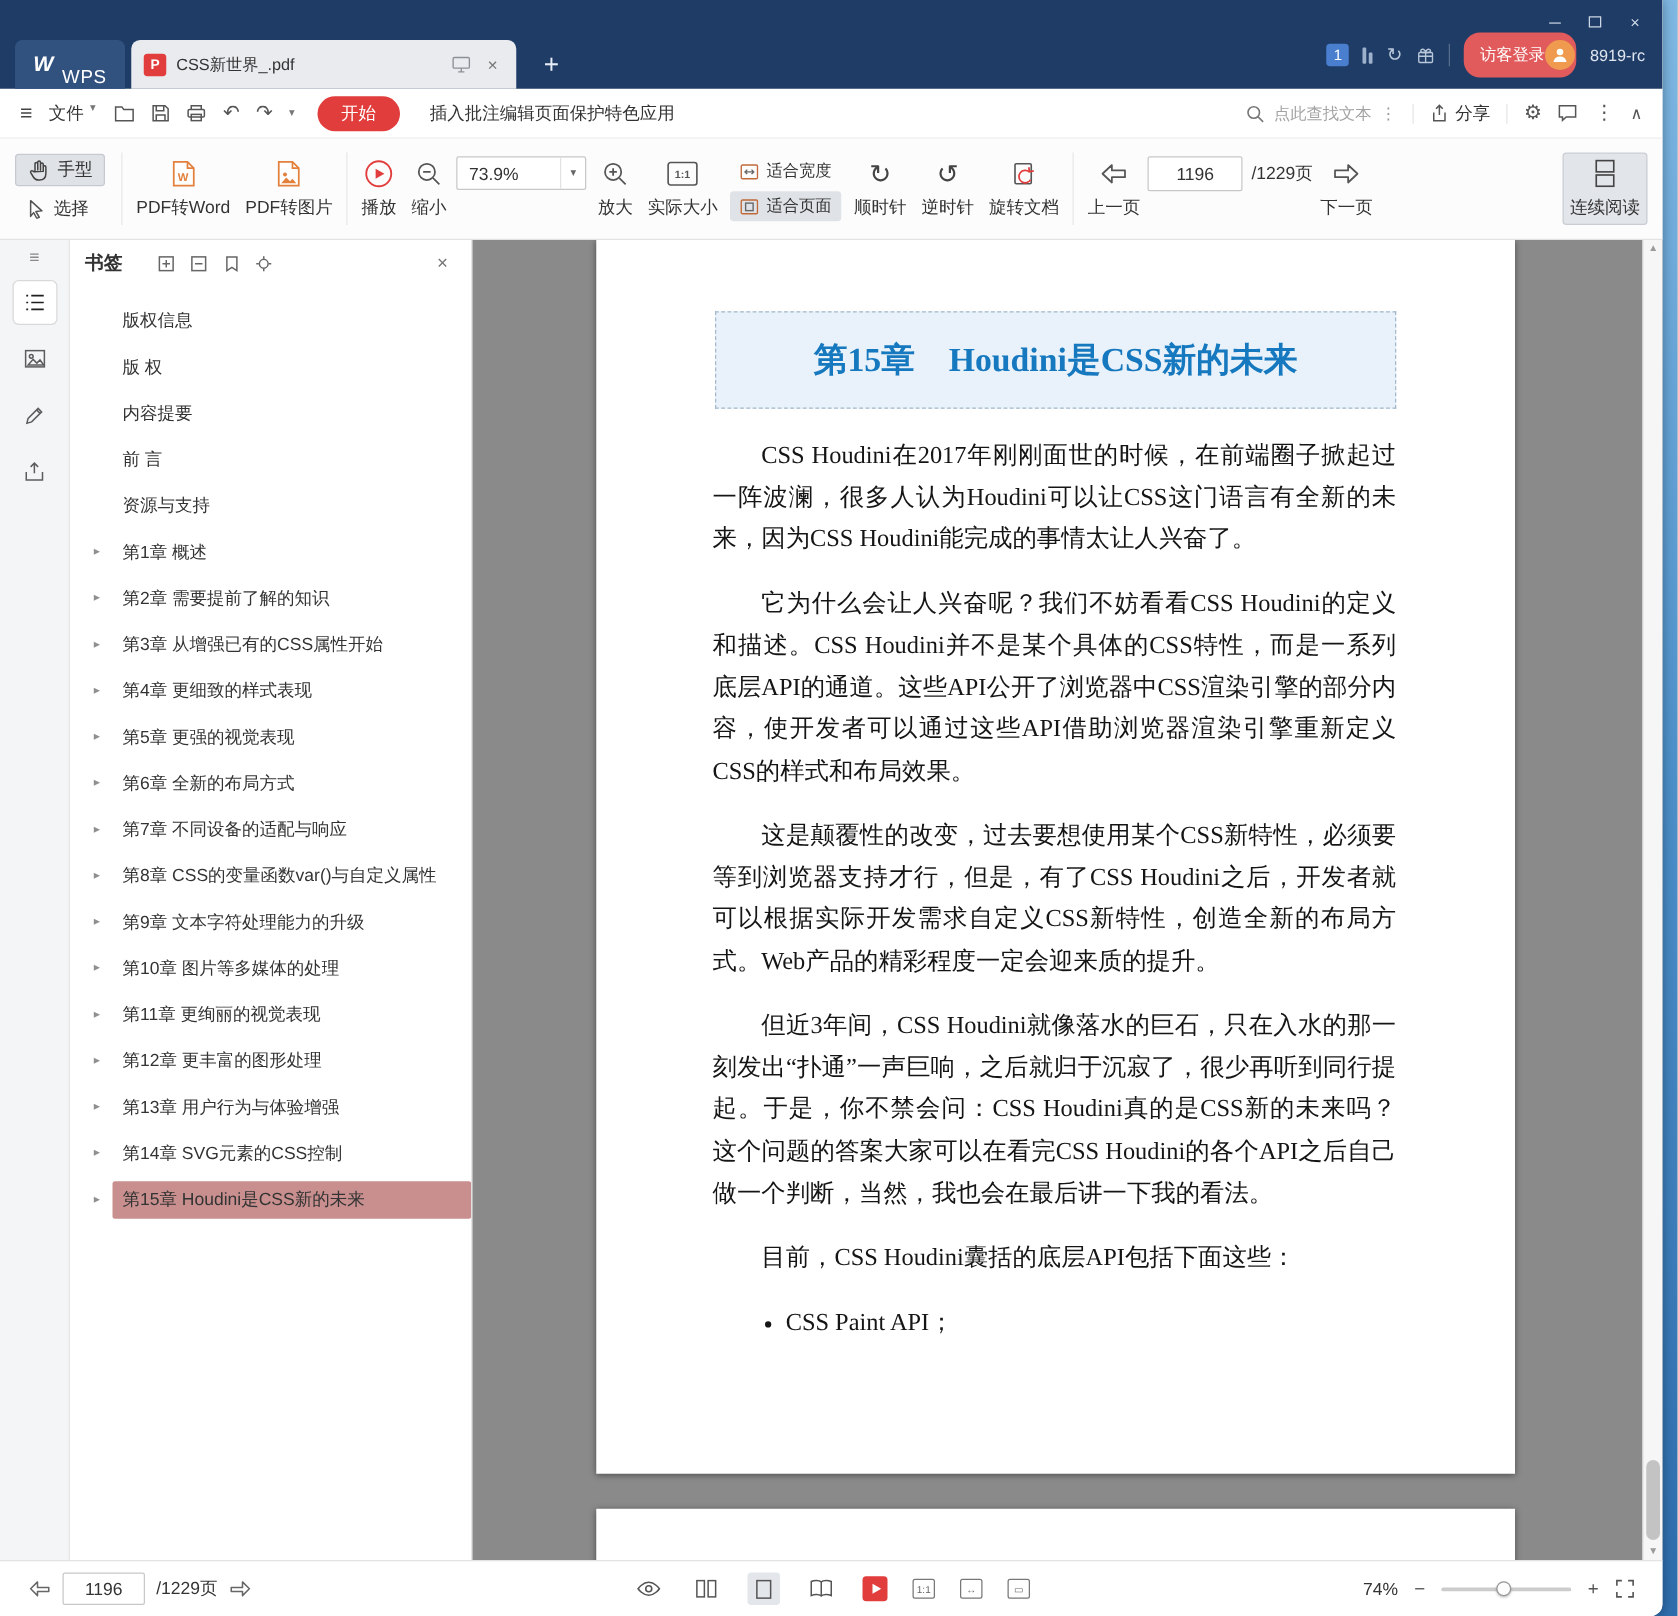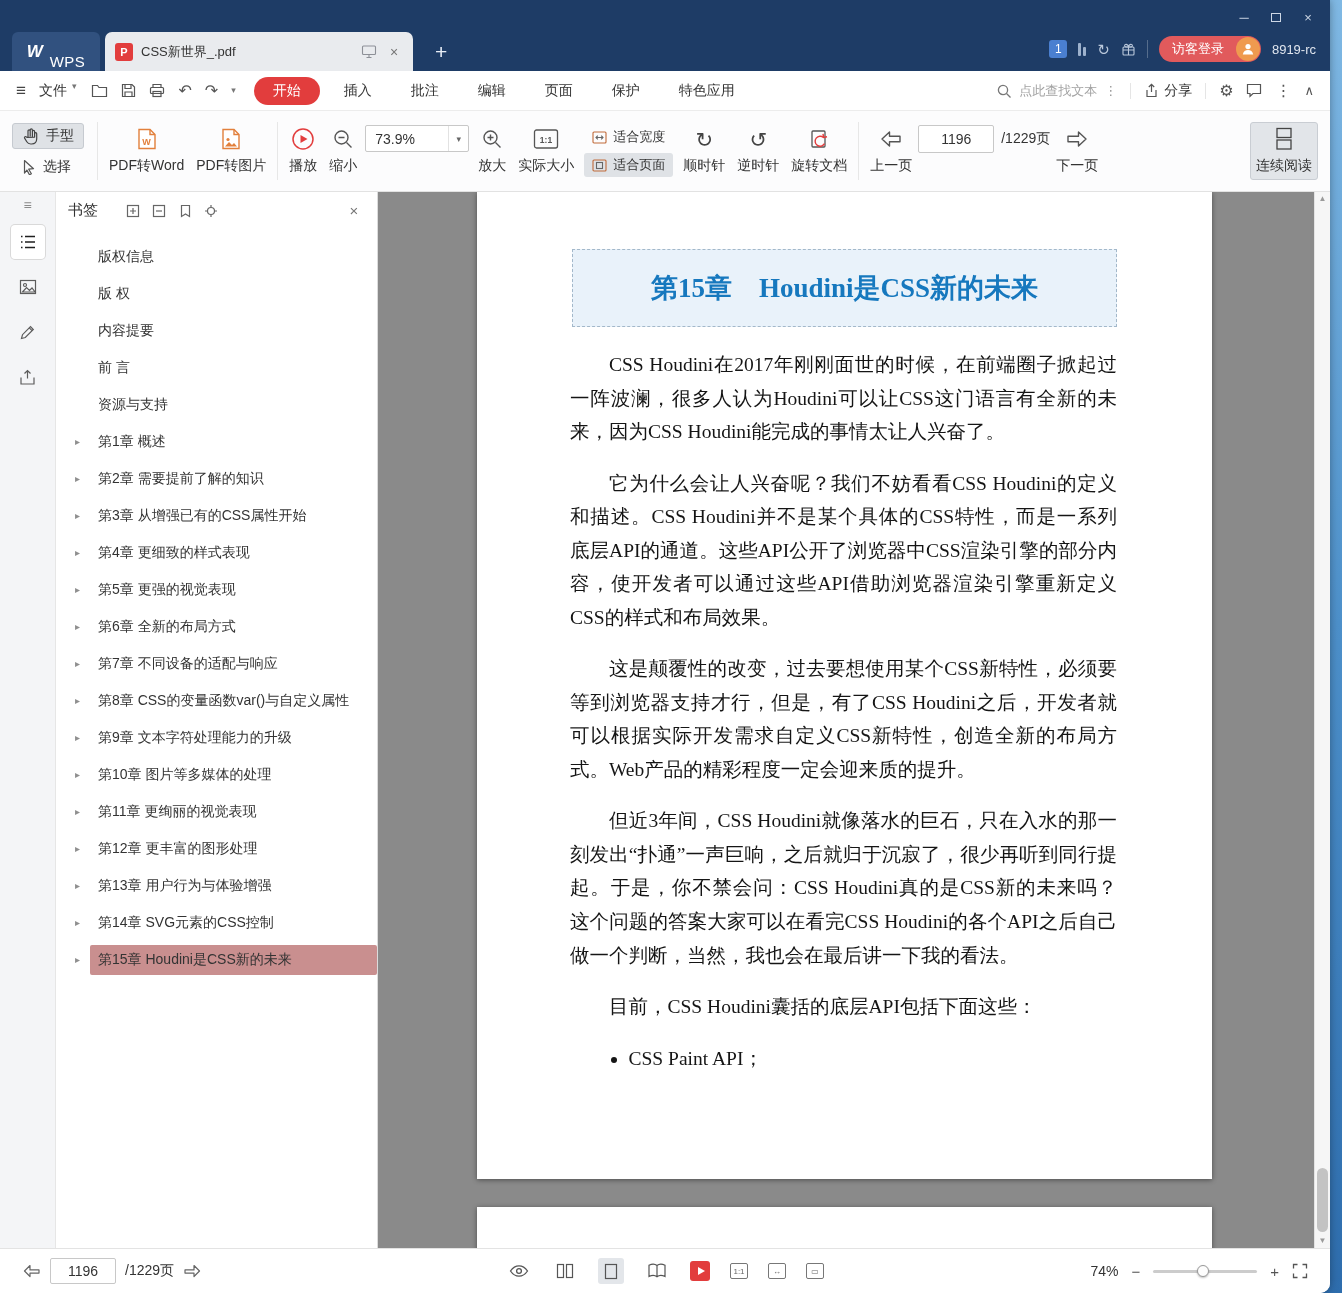--- a/index.html
+++ b/index.html
@@ -28,34 +28,34 @@
   .tab-ic{color:#8d9097;display:flex;align-items:center;}
   .tab-close{color:#777;font-size:14px;width:18px;text-align:center;}
   .newtab{margin-left:16px;height:39px;display:flex;align-items:center;color:#e7edf6;font-size:21px;padding:0 6px;}
   .tb-right{position:absolute;right:14px;bottom:9px;display:flex;align-items:center;gap:11px;}
   .count-badge{width:18px;height:18px;background:#4a7fd0;border-radius:3px;color:#fff;font-size:12px;
     display:flex;align-items:center;justify-content:center;}
   .bars{display:flex;align-items:flex-end;gap:2px;height:14px;}
   .bars i{display:block;width:3px;background:#9db1cc;border-radius:1px;}
   .tb-ic{color:#b9c7da;font-size:15px;display:flex;align-items:center;line-height:1;}
   .tb-sep{width:1px;height:18px;background:rgba(255,255,255,.25);}
-  .login-pill{height:26px;background:#e15a5c;border-radius:13px;display:flex;align-items:center;gap:12px;
+  .login-pill{height:36px;background:#e15a5c;border-radius:13px;display:flex;align-items:center;gap:0;
     padding:0 1px 0 13px;color:#fff;font-size:13px;}
   .avatar{width:24px;height:24px;border-radius:50%;background:#ef9a4f;display:flex;align-items:center;justify-content:center;}
   .build{color:#dfe5ee;font-size:13px;}
 
   
   .menubar{height:40px;background:#fff;border-bottom:1px solid #ececec;display:flex;align-items:center;padding:0 16px;flex:none;}
   .hamburger{font-size:17px;color:#444;margin-right:13px;}
   .file-btn{display:flex;gap:5px;font-size:14px;color:#333;margin-right:15px;}
   .caret{font-size:9px;color:#777;line-height:1;}
   .qbar{display:flex;align-items:center;gap:13px;margin-right:18px;color:#555;}
   .glyph-ic{font-size:16px;color:#555;line-height:1;}
   .start-pill{background:#e23d3d;color:#fff;font-size:14px;border-radius:15px;padding:5px 19px;margin-right:24px;}
-  .menu-items{display:flex;gap:39px;font-size:14px;color:#333;}
+  .menu-items{display:flex;font-size:14px;color:#333;}
   .mb-right{margin-left:auto;display:flex;align-items:center;gap:13px;}
   .search-box{display:flex;align-items:center;gap:7px;}
   .search-text{font-size:13px;color:#a3a3a3;}
   .mb-sep{width:1px;height:16px;background:#e5e5e5;}
   .share-btn{display:flex;align-items:center;gap:5px;font-size:14px;color:#333;}
 
   
   .toolbar{height:81px;background:#fcfcfd;border-bottom:1px solid #e2e2e2;display:flex;align-items:center;
     padding:0 12px;flex:none;overflow:hidden;}
   .tool-col{display:flex;flex-direction:column;gap:5px;margin-right:8px;flex:none;}
@@ -82,21 +82,21 @@
 
   
   .main{flex:1;display:flex;min-height:0;position:relative;}
   .iconstrip{width:56px;background:#f4f5f7;border-right:1px solid #e6e6e6;display:flex;flex-direction:column;align-items:center;
     padding-top:5px;flex:none;}
   .strip-top{color:#8b8b8b;font-size:14px;margin-bottom:12px;}
   .strip-btn{width:34px;height:34px;border-radius:4px;display:flex;align-items:center;justify-content:center;color:#5c5c5c;margin-bottom:11px;}
   .strip-btn.active{background:#fff;box-shadow:0 0 0 1px #d9d9d9;color:#1f1f1f;}
   .bookmarks{width:322px;background:#fff;border-right:1px solid #dcdcdc;display:flex;flex-direction:column;flex:none;}
   .bm-header{height:37px;display:flex;align-items:center;padding:0 12px;flex:none;}
-  .bm-title{font-size:15px;color:#333;margin-right:22px;}
+  .bm-title{font-size:15px;color:#333;margin-right:22px;font-weight:bold;}
   .bm-hic{display:flex;align-items:center;justify-content:center;width:26px;color:#666;}
   .bm-close{margin-left:auto;color:#777;font-size:15px;width:22px;text-align:center;}
   .bm-list{flex:1;overflow:hidden;padding-top:9px;}
   .bm-item{display:flex;align-items:center;min-height:37px;padding-left:19px;font-size:14px;color:#333;}
   .bm-arrow{width:15px;flex:none;color:#8f8f8f;font-size:10px;}
   .bm-item.no-arrow .bm-arrow{visibility:hidden;}
   .bm-label{padding:6px 8px;white-space:nowrap;overflow:hidden;border-radius:2px;}
   .bm-item.selected .bm-label{background:#c98f8f;flex:1;}
 
   .content{flex:1;background:#8a8a8a;position:relative;overflow:hidden;min-width:0;}

